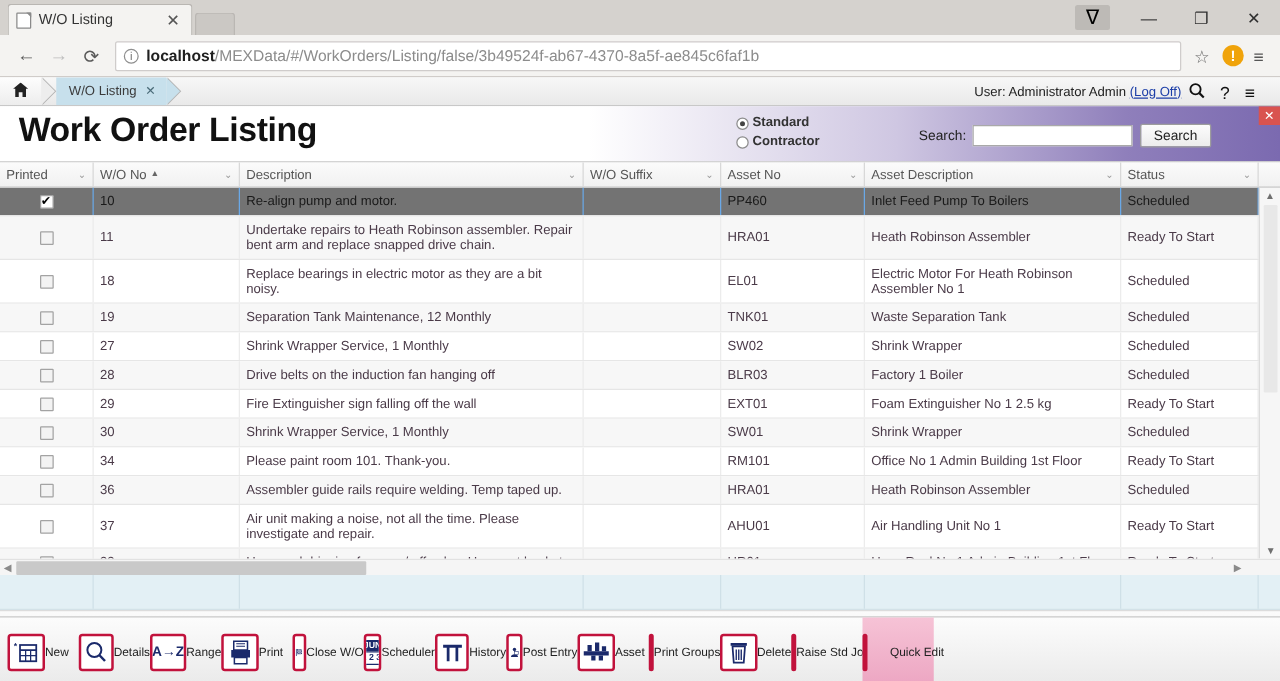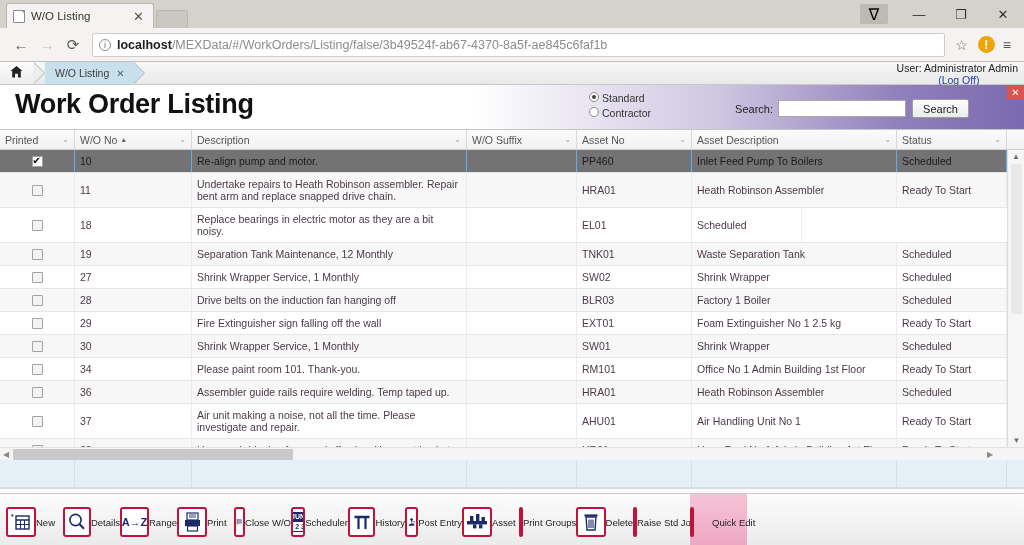--- a/index.html
+++ b/index.html
@@ -133,41 +133,41 @@
     position: absolute; right: -12px; top: 0; width: 0; height: 0;
     border-style: solid; border-width: 11.5px 0 11.5px 11px;
     border-color: transparent transparent transparent #b3b3b3;
     z-index: 1;
   }
   .apptab .xc { margin-left: 7px; font-size: 10px; color: #4a6b78; cursor:pointer; }
   .homeicon { font-size: 13px; color: #222; }
 
   .userbar {
     position: absolute; right: 0; top: 0; height: 23px;
-    display: flex; align-items: center; gap: 0px; padding-right: 6px;
-    font-size: 10.5px; color: #222; flex-direction: column;
+    display: flex; align-items: center; gap: 0px; padding-right: 14px;
+    font-size: 10.5px; color: #222;
   }
   .userbar .ulink { color: #1d3fa8; text-decoration: underline; margin-left: 3px; cursor:pointer;}
   .userbar .ic { padding: 0 6px; font-size: 14px; color: #111; cursor: pointer; }
 
   .titlebar {
     height: 45px; position: relative; overflow: hidden;
     background: linear-gradient(to right, #ffffff 0%, #ffffff 46%, #cfc7e2 70%, #8f7fbb 88%, #7b6ab0 100%);
     border-bottom: 1px solid #c6c6c6;
   }
   .pagetitle {
     position: absolute; left: 15px; top: 4px;
     font-size: 27px; font-weight: bold; color: #111;
     letter-spacing: -0.3px;
   }
   .radiogrp {
     position: absolute; left: 589px; top: 7px;
     font-size: 10.5px; color: #333;
   }
-  .radiorow { display: flex; align-items: flex-start; margin-bottom: 3px; }
+  .radiorow { display: flex; align-items: flex-end; margin-bottom: 3px; font-weight: bold; }
   .radio {
     width: 10px; height: 10px; border-radius: 50%;
     border: 1px solid #8c8c8c; background: #fff; margin-right: 3px;
     position: relative; flex: 0 0 auto;
   }
   .radio.on:after {
     content:""; position: absolute; left: 2px; top: 2px;
     width: 4px; height: 4px; border-radius: 50%; background: #444;
   }
   .searchwrap {
@@ -455,20 +455,21 @@
             <div class="gcell w-status">Ready To Start</div>
           </div>
           <div class="grow">
             <div class="gcell w-printed ck">
               <span class="cbox"></span>
             </div>
             <div class="gcell w-wono">18</div>
             <div class="gcell w-desc">Replace bearings in electric motor as they are a bit noisy.</div>
             <div class="gcell w-suffix"></div>
             <div class="gcell w-assetno">EL01</div>
+            <div class="gcell w-assetdesc">Electric Motor For Heath Robinson Assembler No 1</div>
             <div class="gcell w-status">Scheduled</div>
           </div>
           <div class="grow alt">
             <div class="gcell w-printed ck">
               <span class="cbox"></span>
             </div>
             <div class="gcell w-wono">19</div>
             <div class="gcell w-desc">Separation Tank Maintenance, 12 Monthly</div>
             <div class="gcell w-suffix"></div>
             <div class="gcell w-assetno">TNK01</div>

